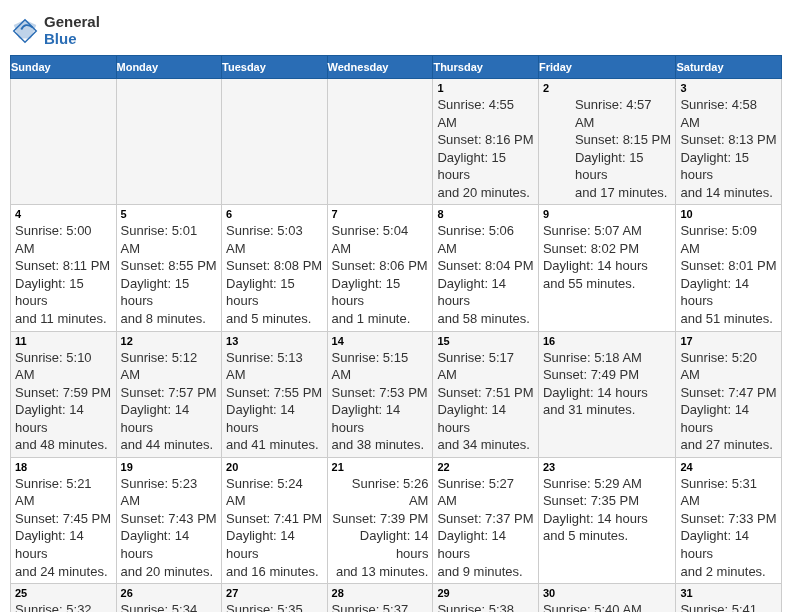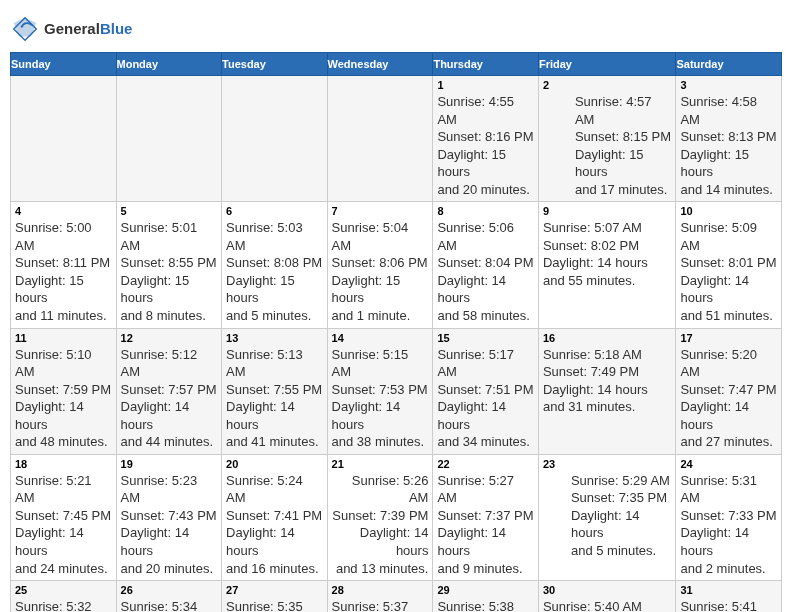--- a/index.html
+++ b/index.html
@@ -16,21 +16,21 @@
       align-items: flex-start;
       margin-bottom: 8px;
     }
     .logo {
       display: flex;
       align-items: center;
       margin-top: 4px;
     }
     .logo-text {
       display: flex;
-      flex-direction: row;
+      flex-direction: column;
       line-height: 1.1;
     }
     .logo-general {
       font-size: 15px;
       font-weight: bold;
       color: #333;
     }
     .logo-blue {
       font-size: 15px;
       font-weight: bold;
@@ -292,21 +292,21 @@
         </td>
         <td>
           <span class="day-number">22</span>
           <div class="day-info" style="white-space: pre-line;">Sunrise: 5:27 AM
 Sunset: 7:37 PM
 Daylight: 14 hours
 and 9 minutes.</div>
         </td>
         <td>
           <span class="day-number">23</span>
-          <div class="day-info" style="white-space: pre-line; margin-left: 28px;">Sunrise: 5:29 AM
+          <div class="day-info" style="white-space: pre-line;">Sunrise: 5:29 AM
 Sunset: 7:35 PM
 Daylight: 14 hours
 and 5 minutes.</div>
         </td>
         <td>
           <span class="day-number">24</span>
           <div class="day-info" style="white-space: pre-line;">Sunrise: 5:31 AM
 Sunset: 7:33 PM
 Daylight: 14 hours
 and 2 minutes.</div>

